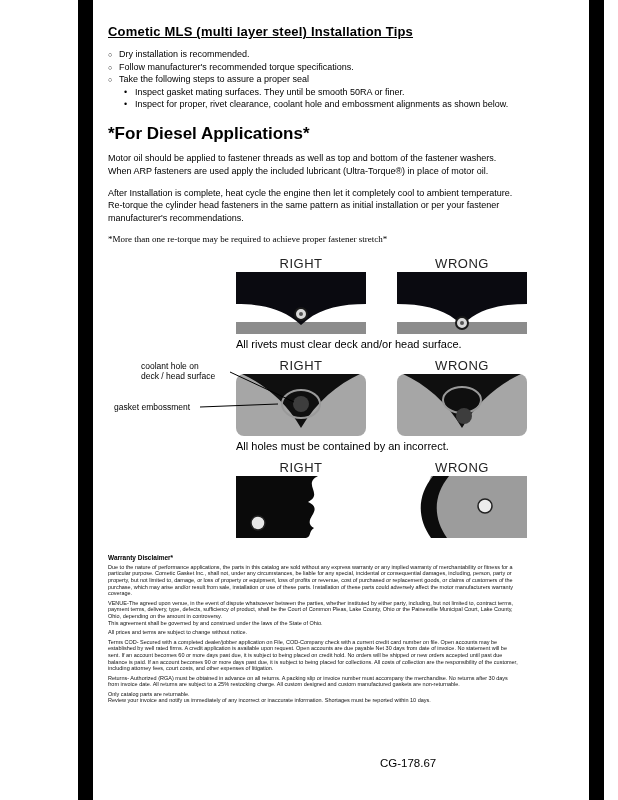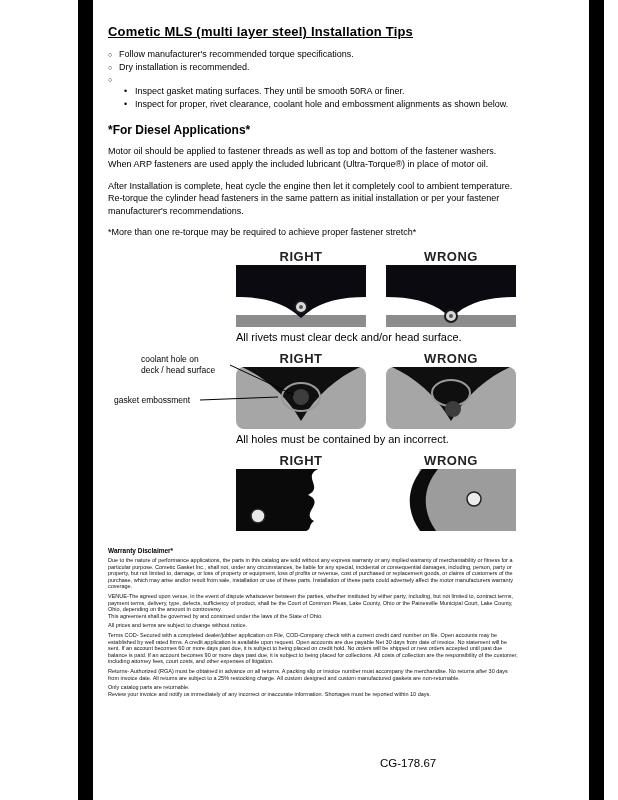--- a/index.html
+++ b/index.html
@@ -20,27 +20,27 @@
     margin:0 0 9px 0; letter-spacing:0.2px;
   }
 
   .bullets { font-size:9px; line-height:1.4; }
   .bullet { display:flex; }
   .bullet .mk { width:11px; flex:0 0 11px; text-align:left; }
   .bullet .mk.circle { font-size:7px; padding-top:2px; }
   .bullet .mk.dot { font-size:9px; }
   .sub { margin-left:16px; }
 
-  .diesel-heading { font-size:12px; font-weight:bold; margin:13px 0 8px 0; }
+  .diesel-heading { font-size:17px; font-weight:bold; margin:13px 0 8px 0; }
   .para { font-size:9px; line-height:1.42; margin:0 0 9px 0; }
-  .note { font-size:9px; margin:3px 0 12px 0; }
+  .note { font-size:9px; margin:3px 0 12px 0;font-family:Liberation Serif, serif; }
 
   .dg-section { margin-top:2px; }
   .dg-row { position:relative; margin-left:128px; margin-bottom:8px; width:274px; }
-  .dg-cols { display:flex; gap:20px;font-weight:bold; }
+  .dg-cols { display:flex; gap:31px; }
   .dg-col { width:130px; }
   .dg-head { text-align:center; font-size:13px; color:#222; letter-spacing:0.5px; margin-bottom:3px; height:13px; }
   svg.panel { display:block; width:130px; height:62px; }
   .dg-caption { font-size:11px; margin-top:4px; }
   .pre { white-space:pre-line; }
 
   .row2-overlay { position:absolute; left:-128px; top:0; width:338px; height:80px; pointer-events:none; z-index:3; }
   .dg-label { position:absolute; font-size:8.5px; line-height:1.25; z-index:4; }
   .label-coolant { left:-95px; top:3px; width:92px; }
   .label-emboss { left:-122px; top:44px; width:90px; }
@@ -58,28 +58,29 @@
   <div class="side-bar left"></div>
   <div class="side-bar right"></div>
 
   <div class="content">
 
     <h1 class="title">Cometic MLS (multi layer steel) Installation Tips</h1>
 
     <div class="bullets">
       <div class="bullet">
         <span class="mk circle">○</span>
+        <span>Dry installation is recommended.</span>
+      </div>
+      <div class="bullet">
+        <span class="mk circle">○</span>
         <span>Follow manufacturer's recommended torque specifications.</span>
       </div>
       <div class="bullet">
         <span class="mk circle">○</span>
-        <span>Dry installation is recommended.</span>
-      </div>
-      <div class="bullet">
-        <span class="mk circle">○</span>
+        <span>Take the following steps to assure a proper seal</span>
       </div>
       <div class="bullet sub">
         <span class="mk dot">•</span>
         <span>Inspect gasket mating surfaces.  They until be smooth 50RA or finer.</span>
       </div>
       <div class="bullet sub">
         <span class="mk dot">•</span>
         <span>Inspect for proper, rivet clearance, coolant hole and embossment alignments as shown below.</span>
       </div>
     </div>

